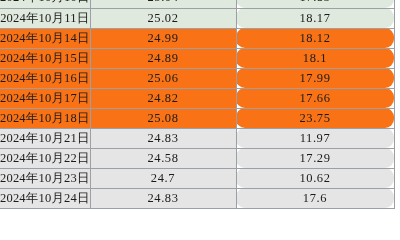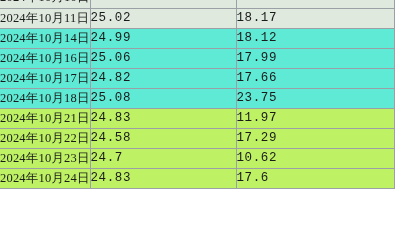--- a/index.html
+++ b/index.html
@@ -44,35 +44,34 @@
     border-right: 1px solid #9aa0a6;
     font-size: 12.5px;
     line-height: 19px;
     color: #1b1b1b;
     padding: 0;
     white-space: nowrap;
     overflow: hidden;
   }
 
   table.grid td.date {
-    text-align: left;
+    text-align: center;
     letter-spacing: 0.2px;
   }
   table.grid td.num {
-    text-align: left;
+    text-align: center;
     letter-spacing: 0.6px;
-    font-family: Liberation Mono, monospace;
   }
   
-  table.grid td.close { border-right: 1px solid #9aa0a6; }
+  table.grid td.close { border-right: 1px solid #9aa0a6; border-radius: 9px; }
 
   
   tr.band-green  td { background: #dfe9de; }
-  tr.band-yellow td { background: #5eead4; margin-left: 20px; }
-  tr.band-blue   td { background: #bef264; }
+  tr.band-yellow td { background: #f97316; margin-left: 20px; }
+  tr.band-blue   td { background: #e5e5e5; }
 </style>
 </head>
 <body>
 
 <div id="sheet">
   <table class="grid">
     <colgroup>
       <col class="c-date">
       <col class="c-open">
       <col class="c-close">
@@ -85,20 +84,25 @@
         </tr>
         <tr class="band-green">
           <td class="date">2024年10月11日</td>
           <td class="num">25.02</td>
           <td class="num close">18.17</td>
         </tr>
         <tr class="band-yellow">
           <td class="date">2024年10月14日</td>
           <td class="num">24.99</td>
           <td class="num close">18.12</td>
+        </tr>
+        <tr class="band-yellow">
+          <td class="date">2024年10月15日</td>
+          <td class="num">24.89</td>
+          <td class="num close">18.1</td>
         </tr>
         <tr class="band-yellow">
           <td class="date">2024年10月16日</td>
           <td class="num">25.06</td>
           <td class="num close">17.99</td>
         </tr>
         <tr class="band-yellow">
           <td class="date">2024年10月17日</td>
           <td class="num">24.82</td>
           <td class="num close">17.66</td>

